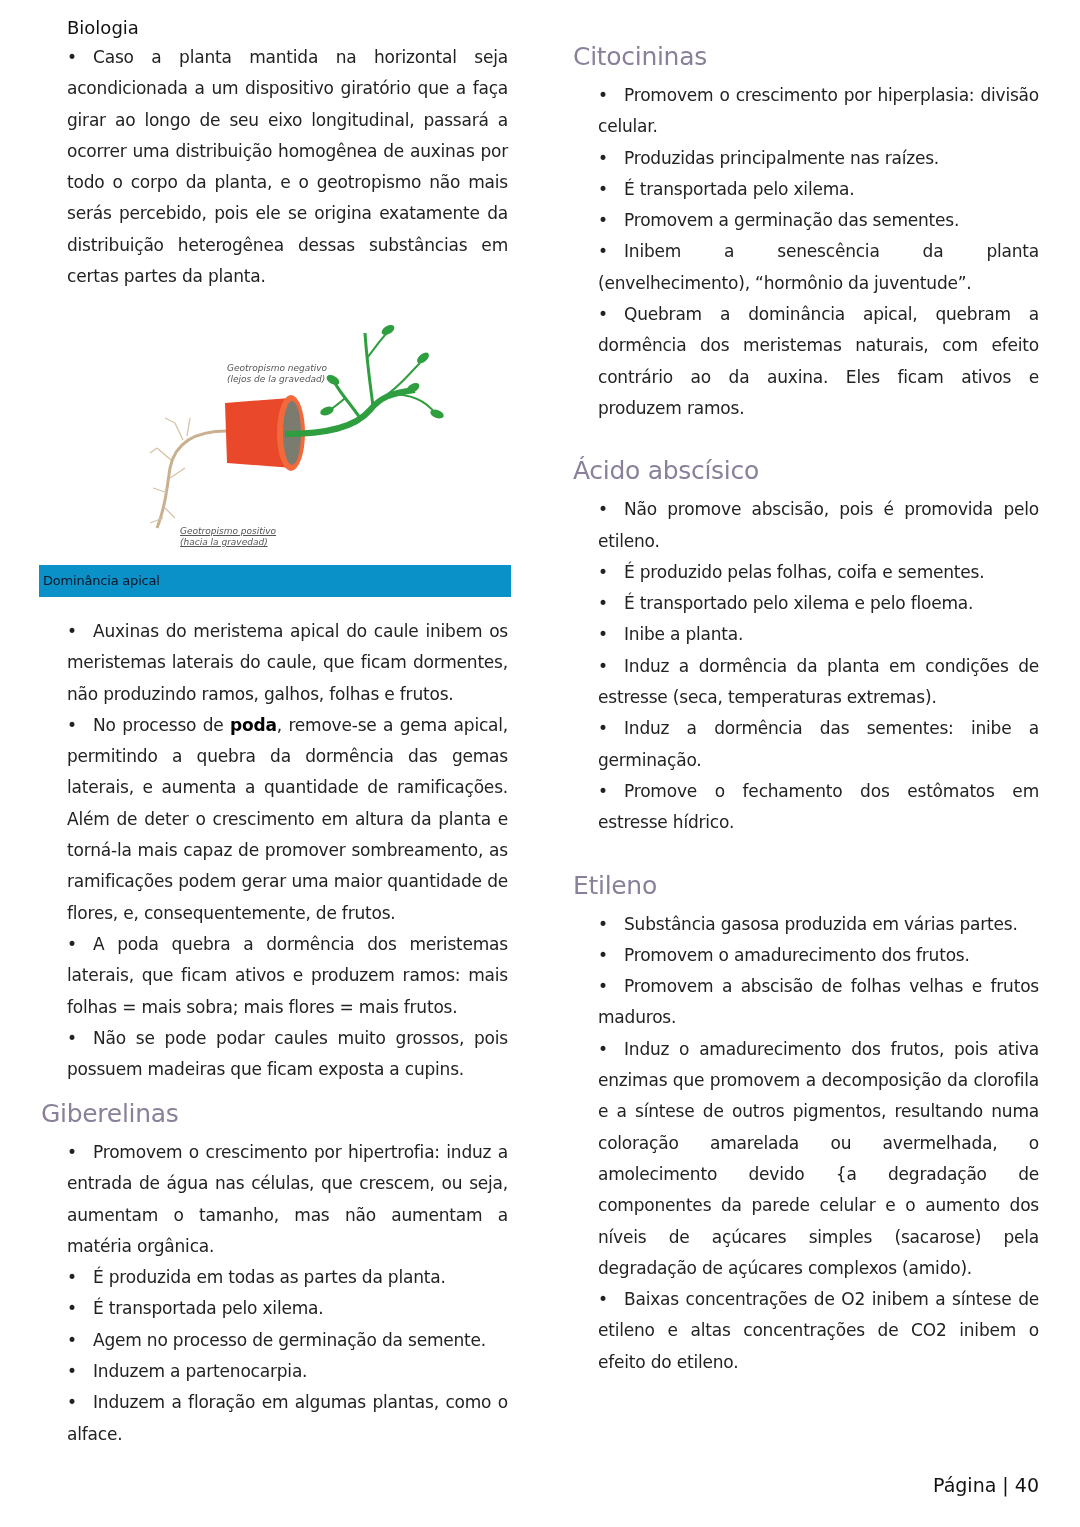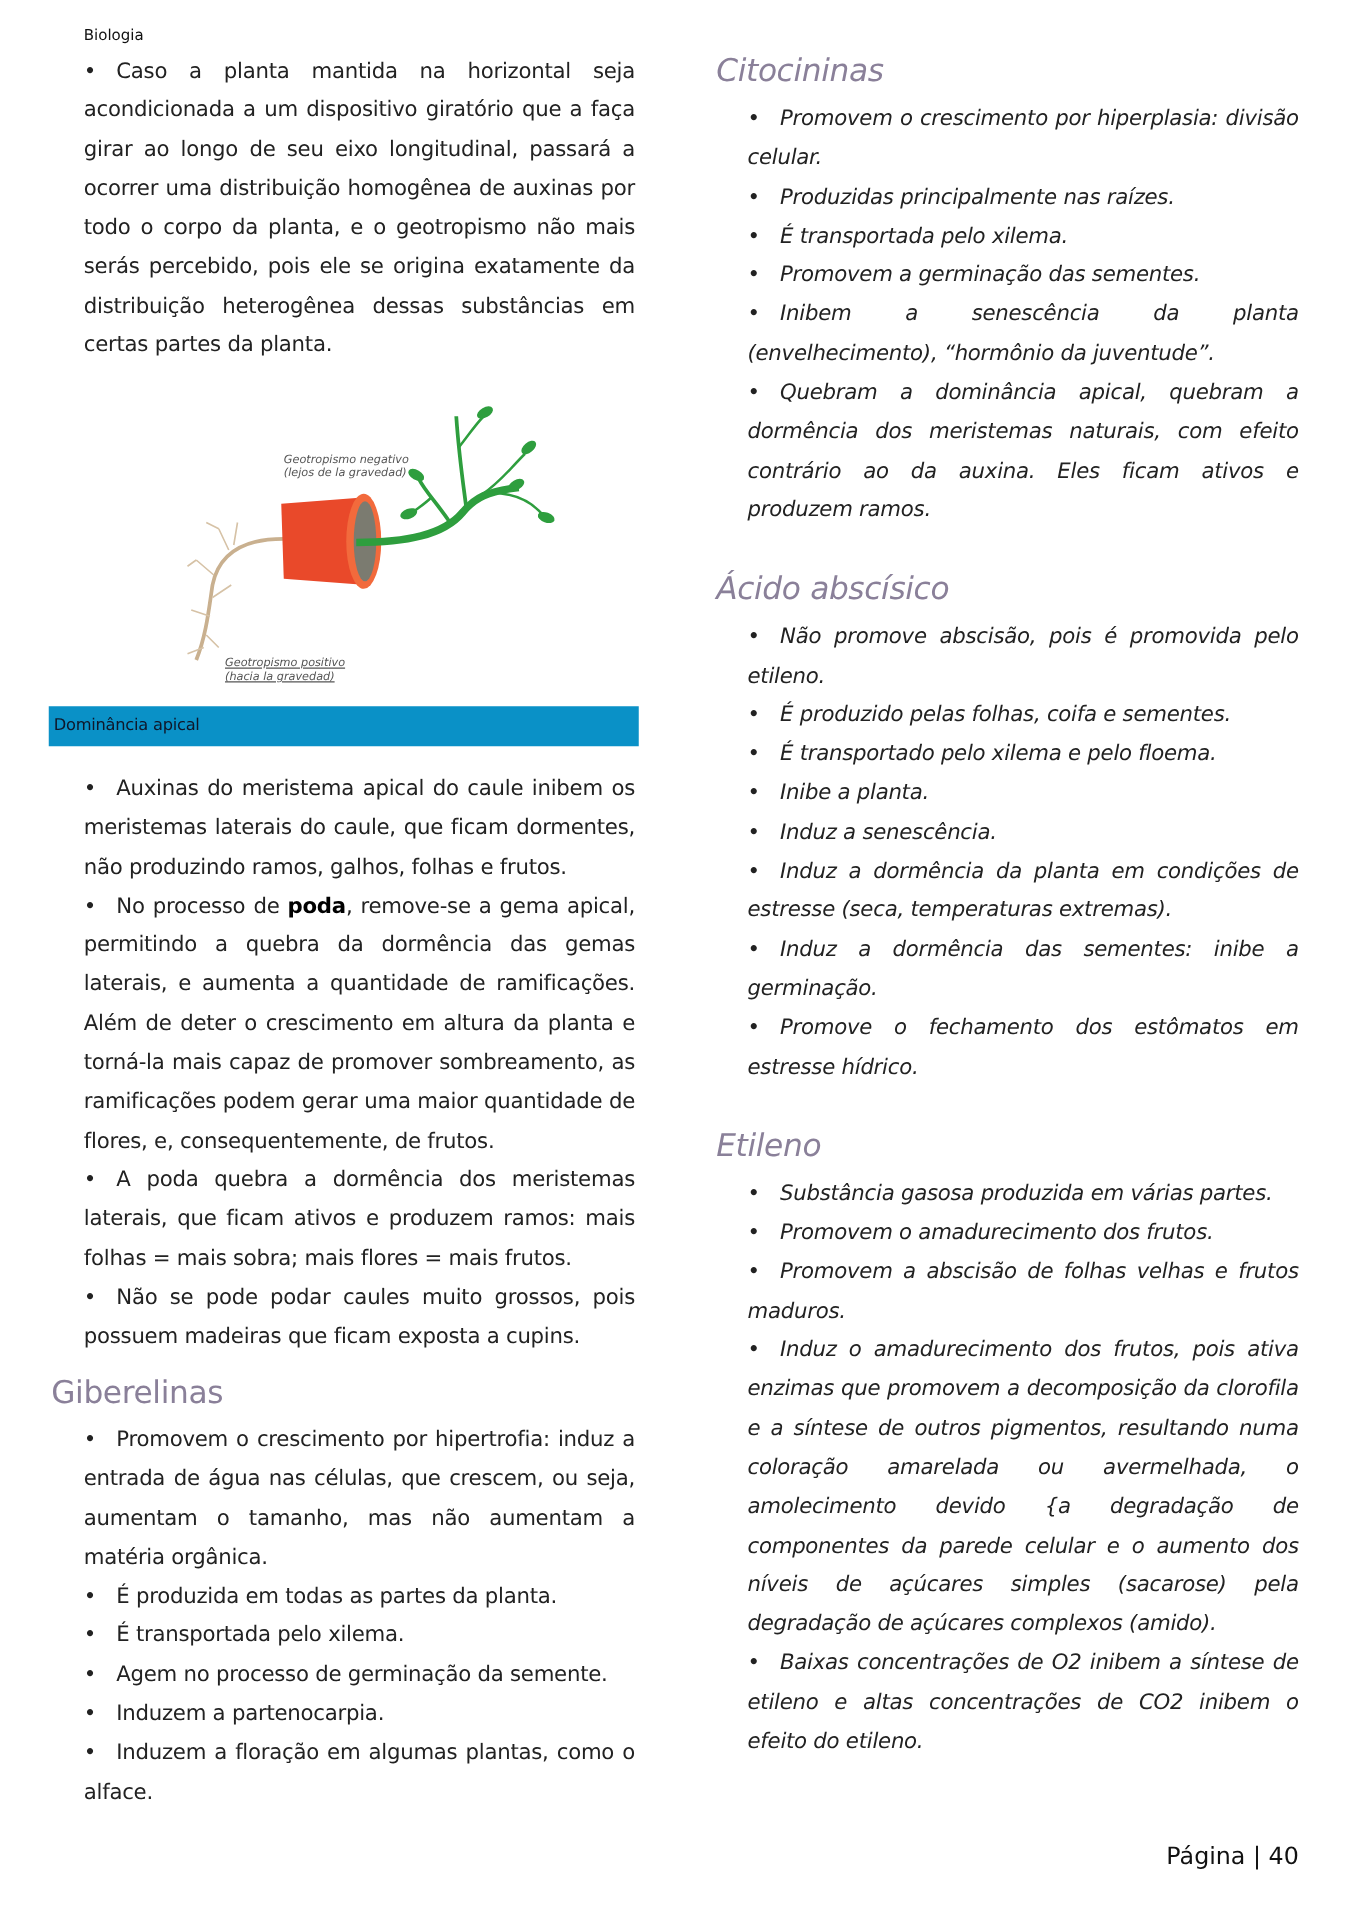--- a/index.html
+++ b/index.html
@@ -1,21 +1,21 @@
 <!DOCTYPE html>
 <html><head>
 <meta charset="utf-8">
 <style>
   html, body { margin:0; padding:0; background:#ffffff; }
   body { width:1080px; height:1527px; position:relative; overflow:hidden;
          font-family:"DejaVu Sans", "Liberation Sans", sans-serif; color:#1a1a1a; }
   .col { position:absolute; }
   .col-left { left:67px; top:14px; width:441px; }
-  .col-right { left:573px; top:40px; width:466px;font-style:italic; }
-  .header-title { font-size:12px; color:#111; line-height:28px; margin:0; }
+  .col-right { left:573px; top:40px; width:466px; }
+  .header-title { font-size:18px; color:#111; line-height:28px; margin:0; }
   p.para { margin:0; font-size:17px; line-height:31.3px; text-align:justify; color:#222; letter-spacing:-0.2px; }
   .bullet::before { content:"•"; display:inline-block; width:26px; }
   .section-heading { font-size:25px; color:#8a8099; font-weight:normal; margin:0; line-height:34px; letter-spacing:-0.3px; }
   .right-items { padding-left:25px; }
   .band { position:absolute; left:39px; top:565px; width:472px; height:32px; background:#0a91c7;
           color:#0f172a; font-size:13px; line-height:32px; padding-left:4px; box-sizing:border-box; letter-spacing:-0.2px; }
   .figure { position:absolute; left:135px; top:318px; width:320px; height:220px; }
   .fig-label { position:absolute; font-family:"DejaVu Sans", sans-serif; font-size:9px; color:#555; line-height:11px; font-style:italic;margin-top:23px; }
   .footer { position:absolute; right:41px; top:1474px; font-size:19px; color:#111; }
   b.kw { font-weight:bold; color:#000; }
@@ -95,21 +95,20 @@
     <p class="para bullet">Inibem a senescência da planta (envelhecimento), “hormônio da juventude”.</p>
     <p class="para bullet">Quebram a dominância apical, quebram a dormência dos meristemas naturais, com efeito contrário ao da auxina. Eles ficam ativos e produzem ramos.</p>
   </div>
 
   <h2 class="section-heading" style="margin-top:30px;">Ácido abscísico</h2>
   <div class="right-items" style="margin-top:6px;">
     <p class="para bullet">Não promove abscisão, pois é promovida pelo etileno.</p>
     <p class="para bullet">É produzido pelas folhas, coifa e sementes.</p>
     <p class="para bullet">É transportado pelo xilema e pelo floema.</p>
     <p class="para bullet">Inibe a planta.</p>
-    <p class="para bullet">Induz a senescência.</p>
     <p class="para bullet">Induz a dormência da planta em condições de estresse (seca, temperaturas extremas).</p>
     <p class="para bullet">Induz a dormência das sementes: inibe a germinação.</p>
     <p class="para bullet">Promove o fechamento dos estômatos em estresse hídrico.</p>
   </div>
 
   <h2 class="section-heading" style="margin-top:30px;">Etileno</h2>
   <div class="right-items" style="margin-top:6px;">
     <p class="para bullet">Substância gasosa produzida em várias partes.</p>
     <p class="para bullet">Promovem o amadurecimento dos frutos.</p>
     <p class="para bullet">Promovem a abscisão de folhas velhas e frutos maduros.</p>

